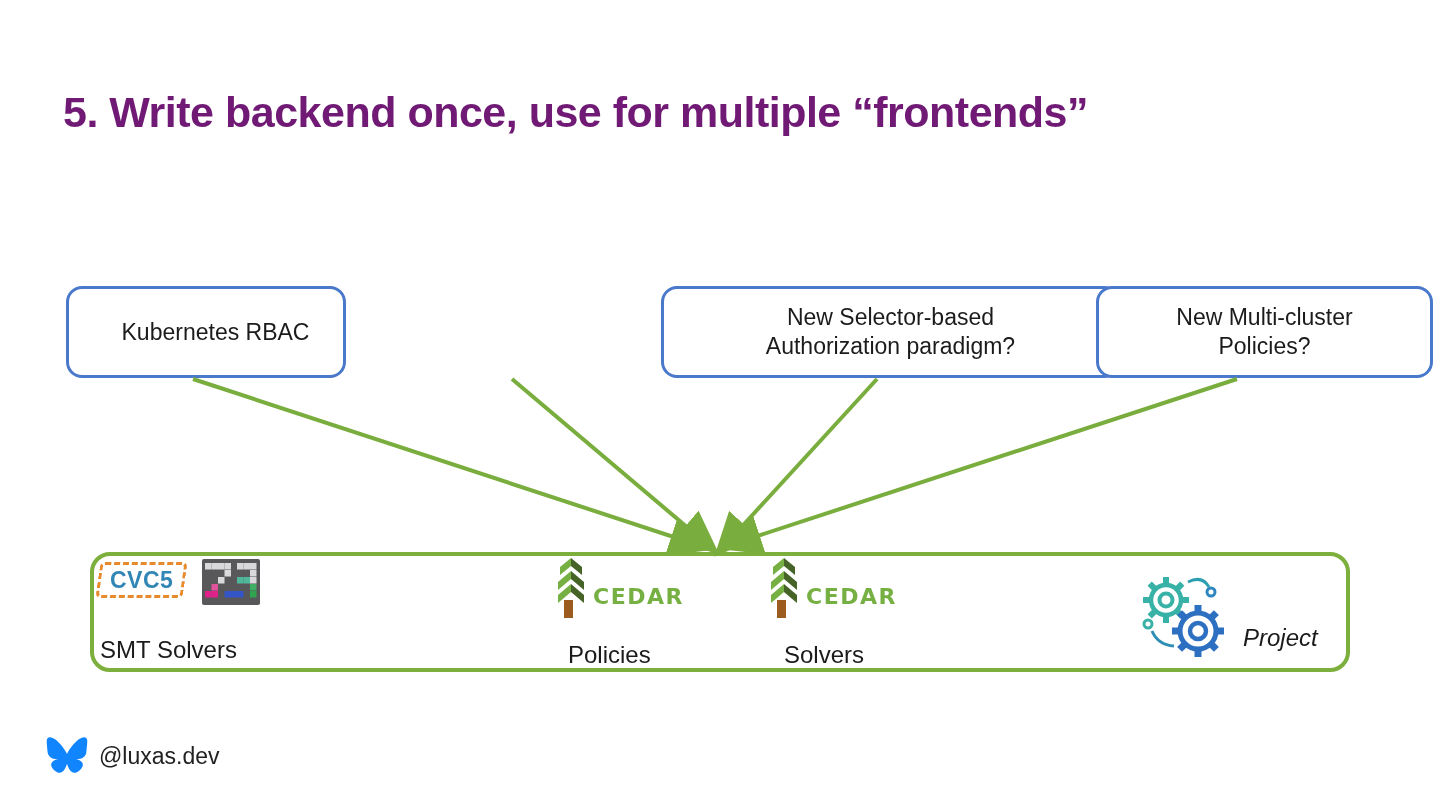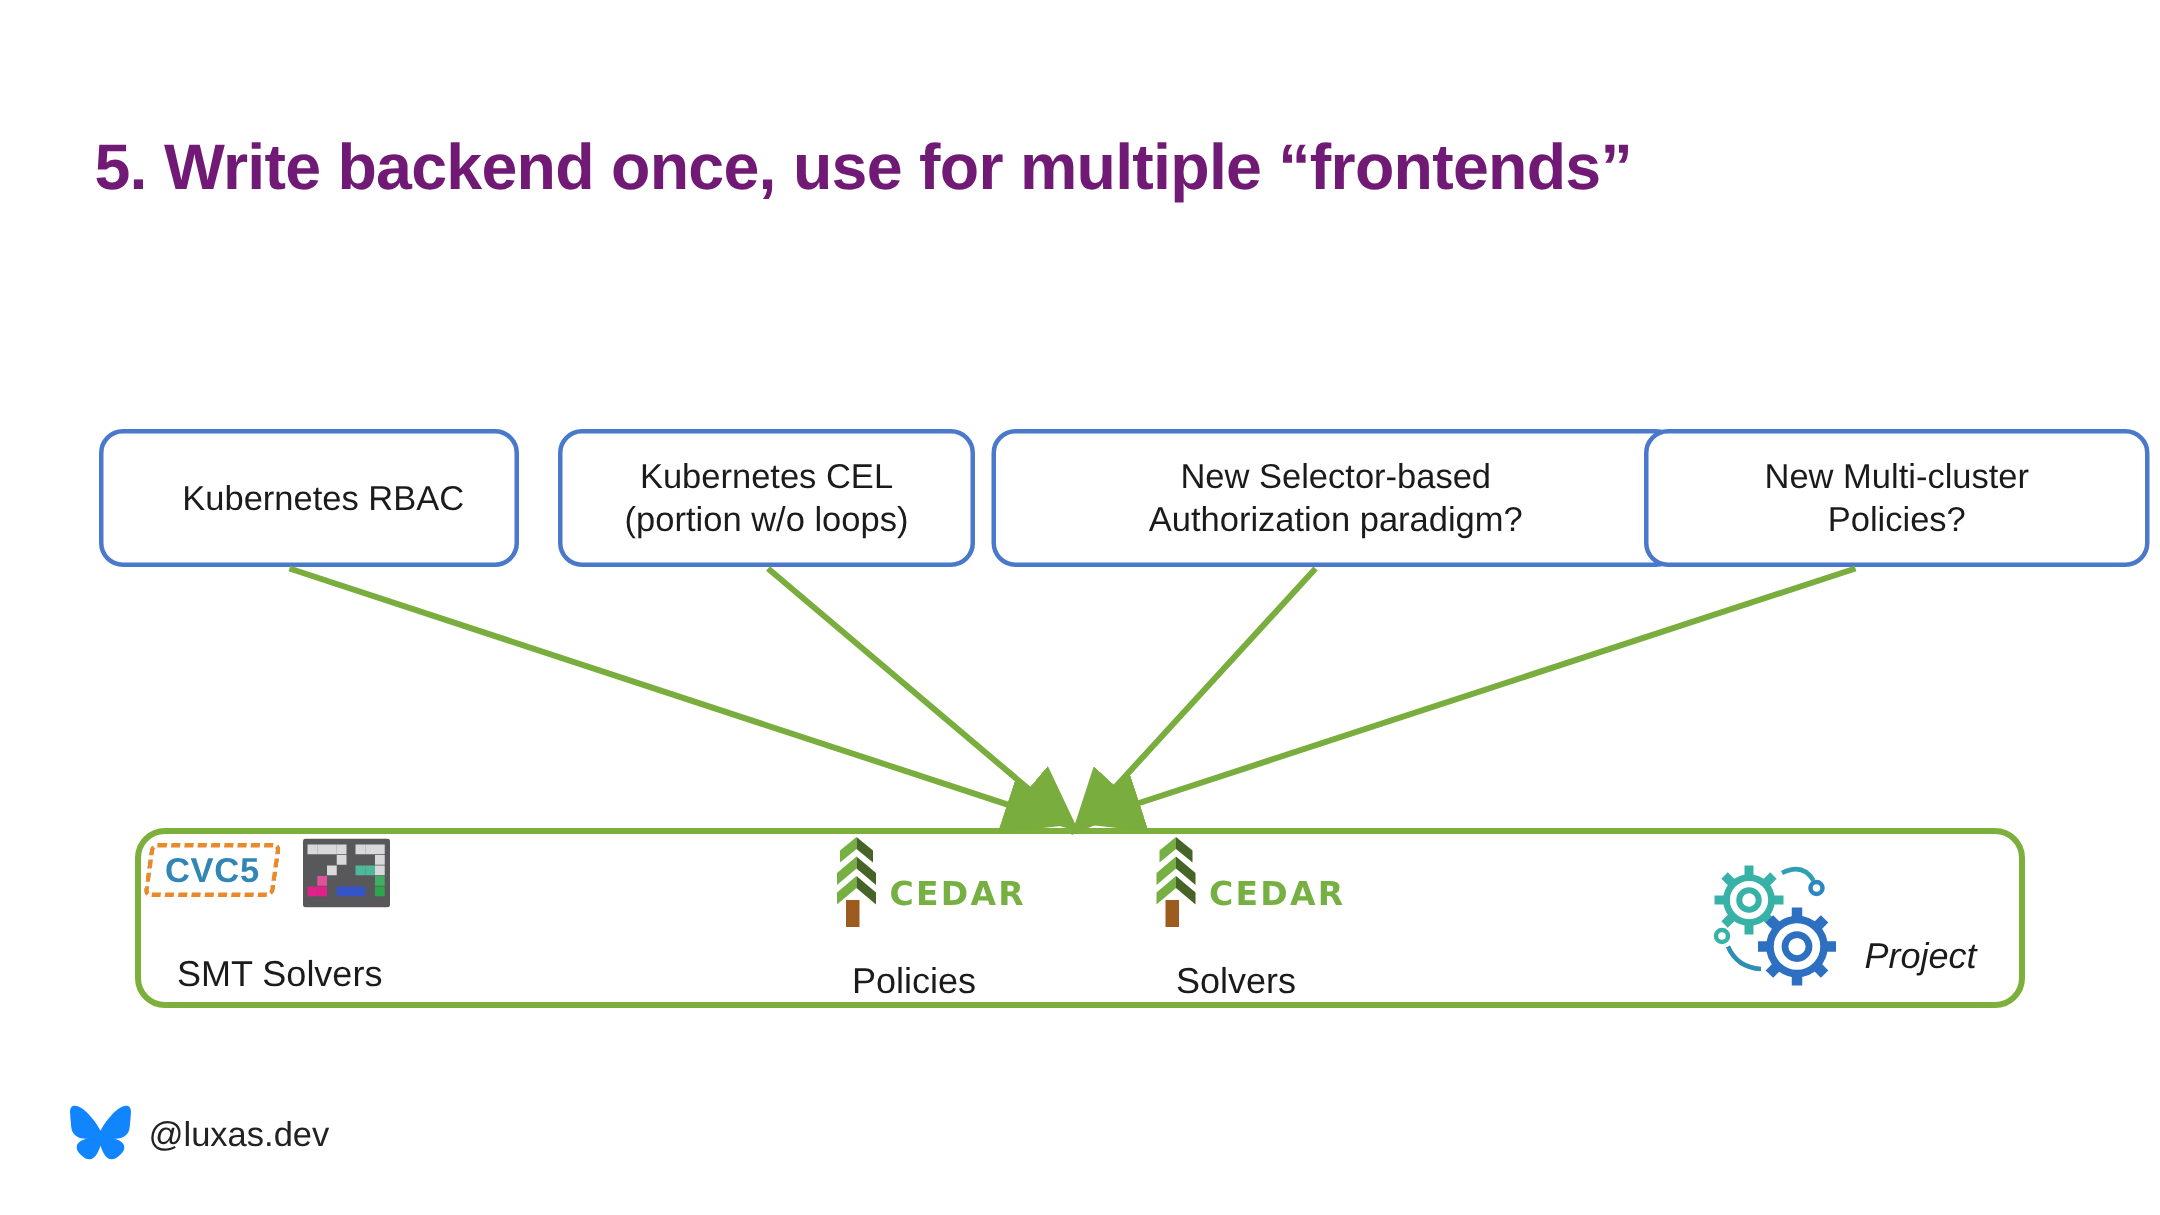--- a/index.html
+++ b/index.html
@@ -21,21 +21,21 @@
   .fbox.b1{left:66px;width:280px;padding-left:19px;}
   .fbox.b2{left:372px;width:278px;}
   .fbox.b3{left:661px;width:459px;}
   .fbox.b4{left:1096px;width:337px;}
   .arrow-layer{position:absolute;left:0;top:0;width:1440px;height:810px;pointer-events:none;}
   .backend-box{
     position:absolute;left:90px;top:552px;width:1260px;height:120px;box-sizing:border-box;
     border:4px solid #7caf3b;border-radius:20px;background:#fff;
   }
   .label{position:absolute;font-size:24px;color:#1b1b1b;white-space:nowrap;}
-  .smt-label{left:118px;top:636px;text-align:center;}
+  .smt-label{left:100px;top:636px;text-align:center;}
   .policies-label{left:568px;top:641px;}
   .engine-label{left:784px;top:641px;}
   .project-label{left:1243px;top:624px;font-style:italic;}
   .cvc5{
     position:absolute;left:98px;top:562px;height:26px;padding:2px 9px;
     border:3px dashed #e8892b;border-radius:5px;transform:skewX(-8deg);
     display:flex;align-items:center;background:#fff;
   }
   .cvc5 span{
     transform:skewX(8deg);color:#3286b5;font-weight:bold;font-size:23px;letter-spacing:0.5px;
@@ -56,24 +56,20 @@
 </style>
 </head>
 <body>
 
 <div class="slide">
 
   <div class="title">5. Write backend once, use for multiple “frontends”</div>
 
   <div class="fbox b1">
     <span>Kubernetes RBAC</span>
-  </div>
-  <div class="fbox b2">
-    <span>Kubernetes CEL</span>
-    <span>(portion w/o loops)</span>
   </div>
   <div class="fbox b3">
     <span>New Selector-based</span>
     <span>Authorization paradigm?</span>
   </div>
   <div class="fbox b4">
     <span>New Multi-cluster</span>
     <span>Policies?</span>
   </div>
 

